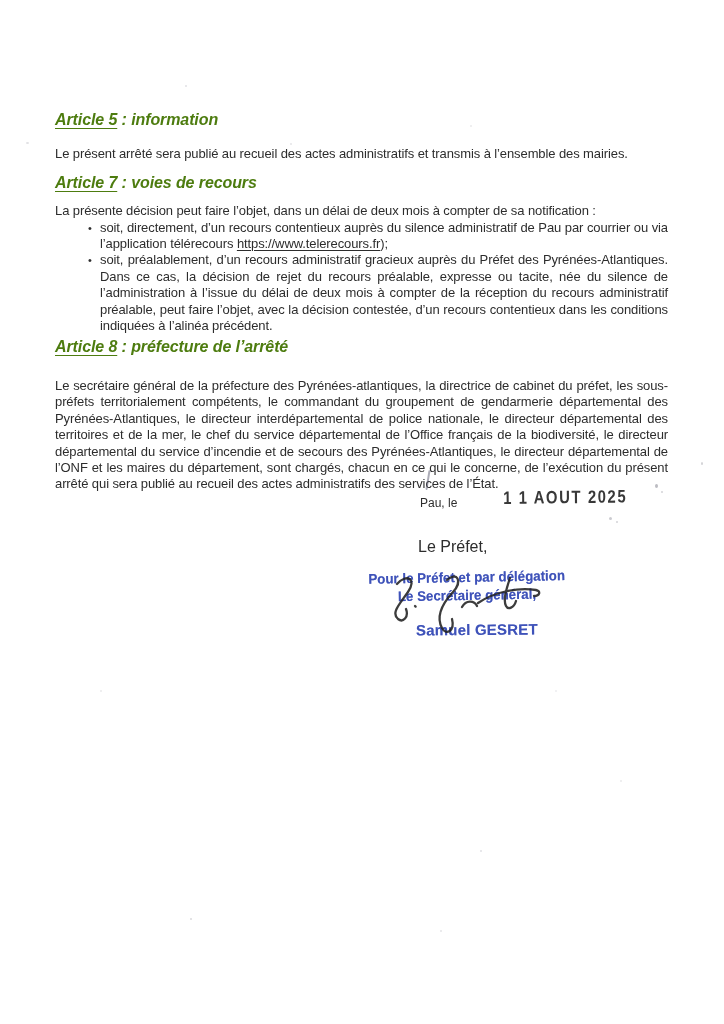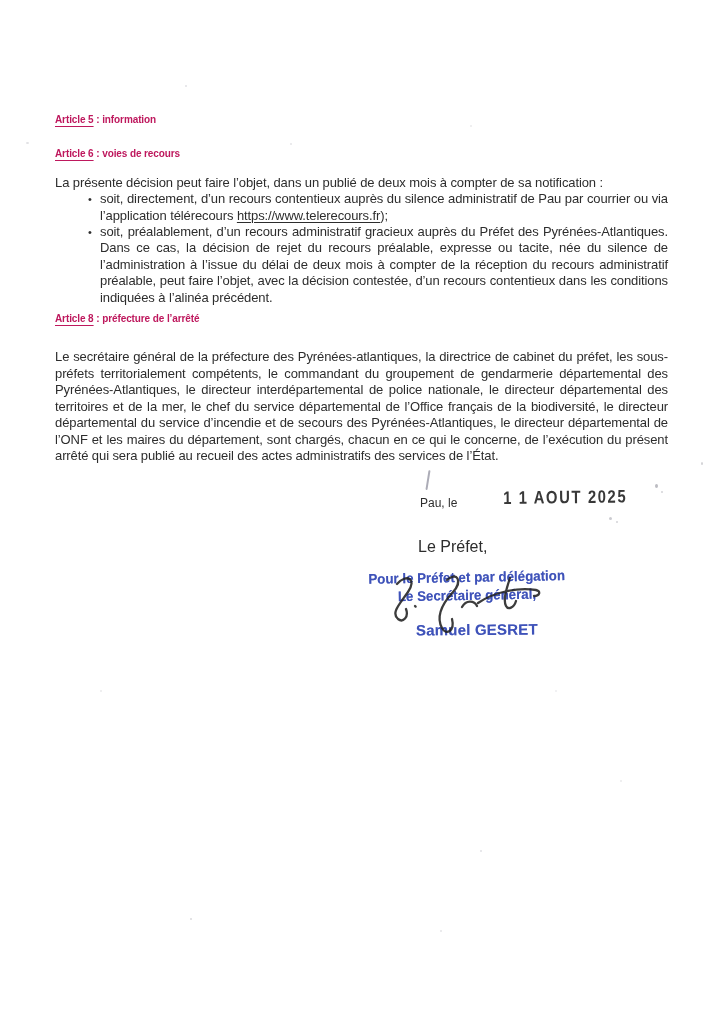--- a/index.html
+++ b/index.html
@@ -14,22 +14,23 @@
   }
   .content{
     position:absolute;
     left:55px; width:613px; top:112px;
     font-size:13px;
     line-height:16.4px;
     letter-spacing:-0.1px;
   }
   .article-heading{
     font-weight:bold;
-    color:#be185d;
-    font-size:10px;
+    color:#4d7c0f;
+    font-size:16px;
+    font-style:italic;
   }
   .u{
     text-decoration:underline;
     text-decoration-thickness:1px;
     text-underline-offset:2.5px;
   }
   .h5{margin-bottom:18px;}
   .p5{margin-bottom:12px;}
   .h6{margin-bottom:12px;}
   .p6intro{margin-bottom:0;}
@@ -104,25 +105,26 @@
 </head>
 <body>
 
 <div class="page">
 
   <div class="content">
 
     <div class="article-heading h5">
       <span class="u">Article 5</span><span> : </span><span>information</span>
     </div>
+    <div class="p5">Le présent arrêté sera publié au recueil des actes administratifs et transmis à l’ensemble des mairies.</div>
 
     <div class="article-heading h6">
-      <span class="u">Article 6</span><span> : </span><span>voies de recours</span>
+      <span class="u">Article 7</span><span> : </span><span>voies de recours</span>
     </div>
-    <div class="p6intro">La présente décision peut faire l’objet, dans un publié de deux mois à compter de sa notification :</div>
+    <div class="p6intro">La présente décision peut faire l’objet, dans un délai de deux mois à compter de sa notification :</div>
     <ul class="recours">
       <li>
         <span>soit, directement, d’un recours contentieux auprès du silence administratif de Pau par courrier ou via l’application télérecours </span><span class="link-u">https://www.telerecours.fr</span><span>);</span>
       </li>
       <li>
         <span>soit, préalablement, d’un recours administratif gracieux auprès du Préfet des Pyrénées-Atlantiques. Dans ce cas, la décision de rejet du recours préalable, expresse ou tacite, née du silence de l’administration à l’issue du délai de deux mois à compter de la réception du recours administratif préalable, peut faire l’objet, avec la décision contestée, d’un recours contentieux dans les conditions indiquées à l’alinéa précédent.</span><span class="link-u"></span><span></span>
       </li>
     </ul>
 
     <div class="article-heading h7">

